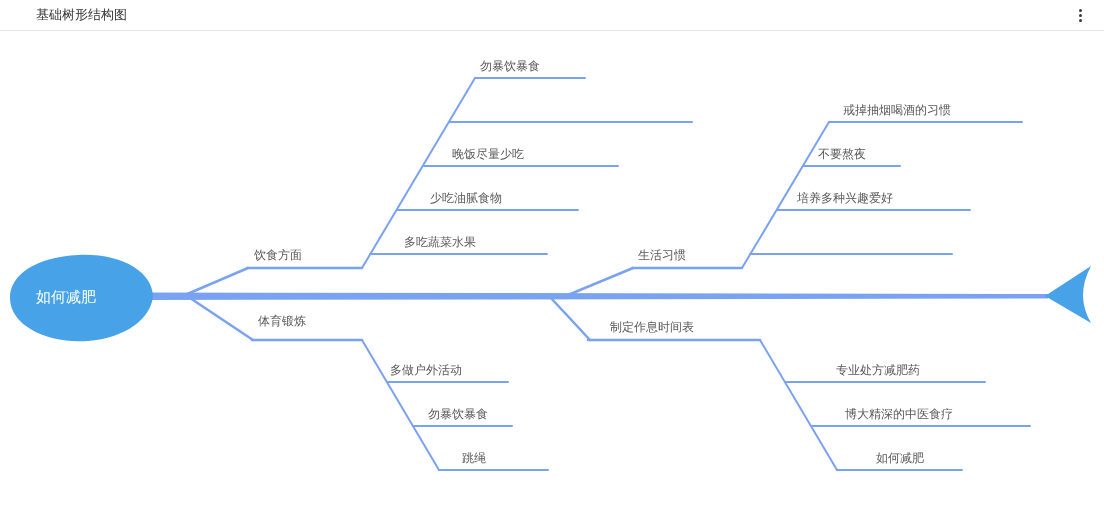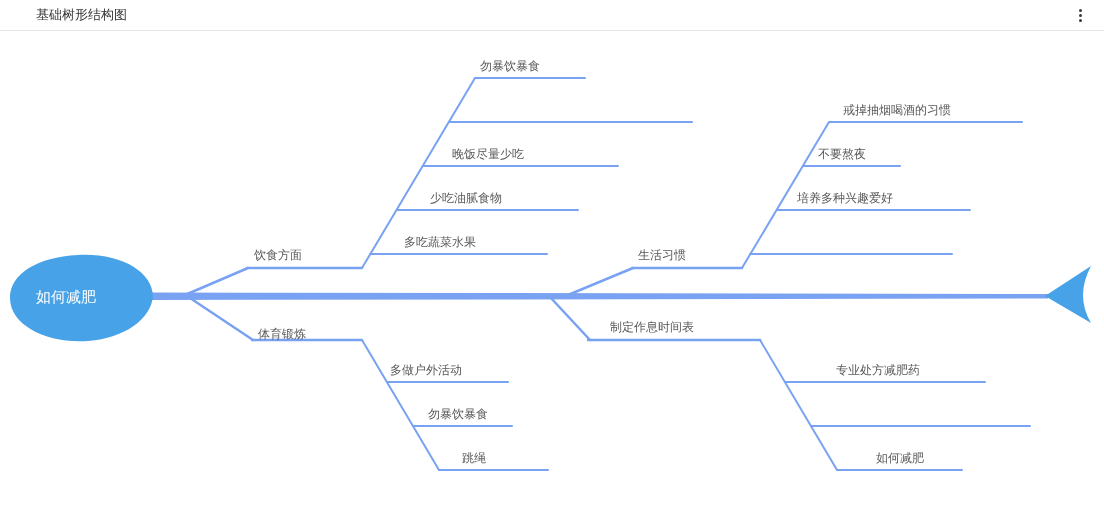--- a/index.html
+++ b/index.html
@@ -99,23 +99,24 @@
     <div class="node-label" style="left:480px;top:24px">勿暴饮暴食</div>
     <div class="node-label" style="left:452px;top:112px">晚饭尽量少吃</div>
     <div class="node-label" style="left:430px;top:156px">少吃油腻食物</div>
     <div class="node-label" style="left:404px;top:200px">多吃蔬菜水果</div>
 
     <div class="node-label" style="left:638px;top:213px">生活习惯</div>
     <div class="node-label" style="left:843px;top:68px">戒掉抽烟喝酒的习惯</div>
     <div class="node-label" style="left:818px;top:112px">不要熬夜</div>
     <div class="node-label" style="left:797px;top:156px">培养多种兴趣爱好</div>
 
-    <div class="node-label" style="left:258px;top:292px">体育锻炼</div>
+    <div class="node-label" style="left:258px;top:279px">体育锻炼</div>
     <div class="node-label" style="left:390px;top:328px">多做户外活动</div>
     <div class="node-label" style="left:428px;top:372px">勿暴饮暴食</div>
     <div class="node-label" style="left:462px;top:416px">跳绳</div>
 
     <div class="node-label" style="left:610px;top:285px">制定作息时间表</div>
     <div class="node-label" style="left:836px;top:328px">专业处方减肥药</div>
+    <div class="node-label" style="left:845px;top:372px">博大精深的中医食疗</div>
     <div class="node-label" style="left:876px;top:416px">如何减肥</div>
 
   </div>
 </div>
 
 </body></html>

